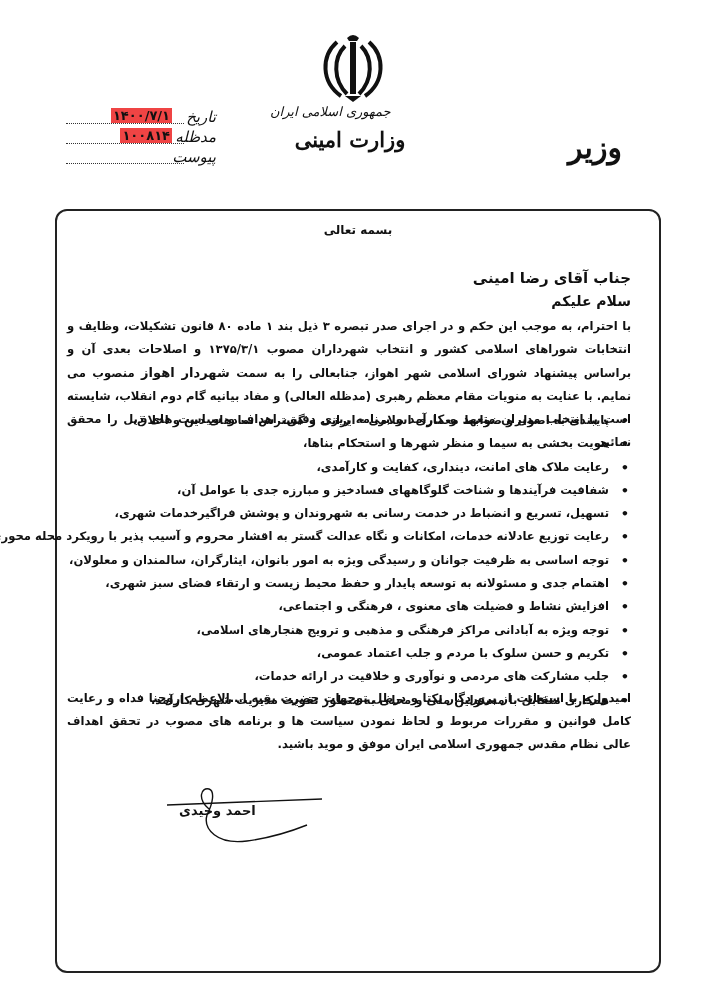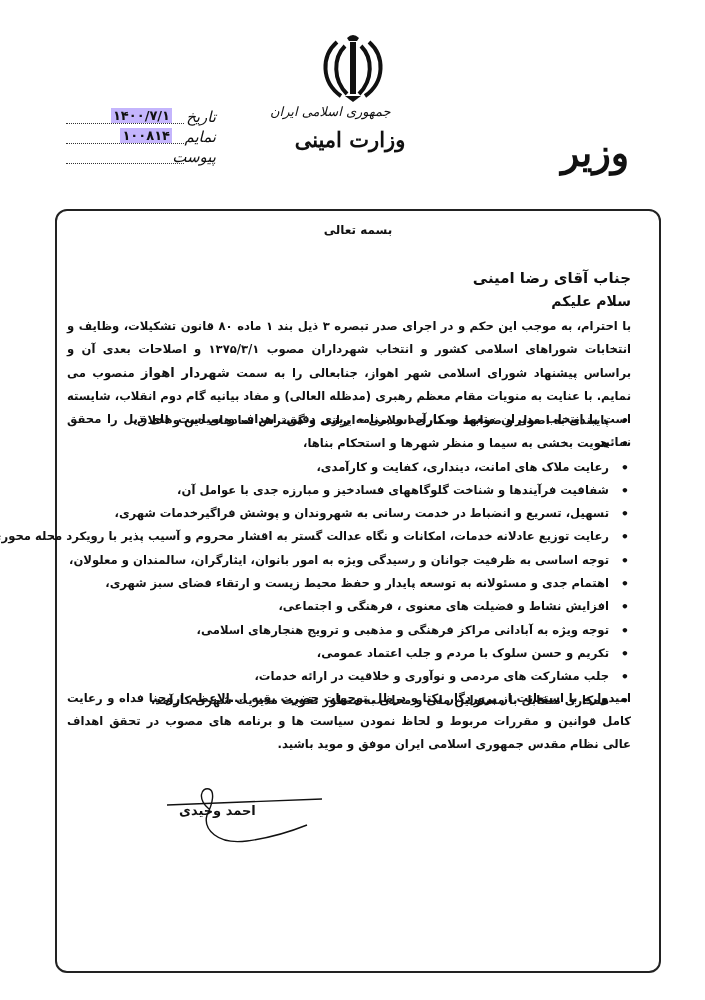--- a/index.html
+++ b/index.html
@@ -6,28 +6,28 @@
   body {
     width:705px; height:1000px; background:#ffffff; position:relative; overflow:hidden;
     font-family:"DejaVu Sans", sans-serif; color:#111;
   }
   .emblem { position:absolute; left:315px; top:32px; width:76px; height:72px; }
   .rep-name { position:absolute; left:270px; top:104px; width:160px; text-align:left;
     font-family:"DejaVu Serif", serif; font-style:italic; font-size:13px; direction:rtl; }
   .ministry-name { position:absolute; left:270px; top:127px; width:160px; text-align:center;
     font-family:"DejaVu Serif", serif; font-weight:bold; font-size:21px; direction:rtl; }
   .minister-word { position:absolute; left:560px; top:130px; width:70px; text-align:center;
-    font-family:"DejaVu Serif", serif; font-weight:bold; font-size:38px; direction:rtl; }
+    font-family:"DejaVu Serif", serif; font-weight:bold; font-size:30px; direction:rtl; }
 
   .meta { position:absolute; left:66px; width:150px; height:20px; direction:rtl; }
   .meta .lbl { position:absolute; right:0; top:0; font-family:"DejaVu Serif", serif;
     font-style:italic; font-size:15px; }
   .meta .line { position:absolute; right:32px; left:0; bottom:4px; border-bottom:1px dotted #333; }
   .meta .val { position:absolute; right:44px; bottom:5px; font-weight:bold; font-size:13px;
-    background:#c4b5fd; padding:0 2px; letter-spacing:0.5px; }
+    background:#ef4444; padding:0 2px; letter-spacing:0.5px; }
   .meta-date { top:108px; }
   .meta-number { top:128px; }
   .meta-attach { top:148px; }
 
   .frame {
     position:absolute; left:55px; top:196px; width:606px; height:764px;
     border:2px solid #222; border-radius:12px; box-sizing:border-box;margin-top:13px;
   }
   .bismillah { position:absolute; left:0; right:0; top:12px; text-align:center;
     font-weight:bold; font-size:12px; direction:rtl; }
@@ -63,21 +63,21 @@
 <div class="rep-name">جمهوری اسلامی ایران</div>
 <div class="ministry-name">وزارت امینی</div>
 <div class="minister-word">وزیر</div>
 
 <div class="meta meta-date">
   <span class="lbl">تاریخ</span>
   <span class="line"></span>
   <span class="val">۱۴۰۰/۷/۱</span>
 </div>
 <div class="meta meta-number">
-  <span class="lbl">نمایم</span>
+  <span class="lbl">مدظله</span>
   <span class="line"></span>
   <span class="val">۱۰۰۸۱۴</span>
 </div>
 <div class="meta meta-attach">
   <span class="lbl">پیوست</span>
   <span class="line"></span>
 </div>
 
 <div class="frame">
   <div class="bismillah">بسمه تعالی</div>

